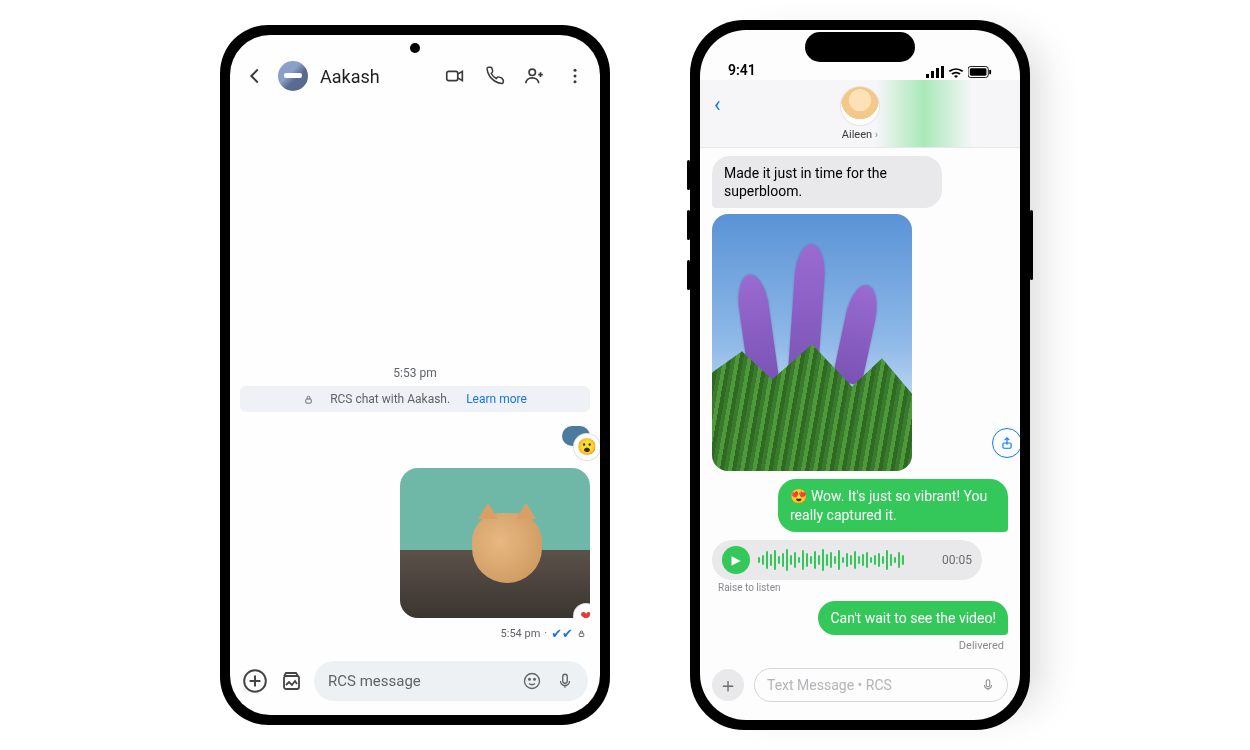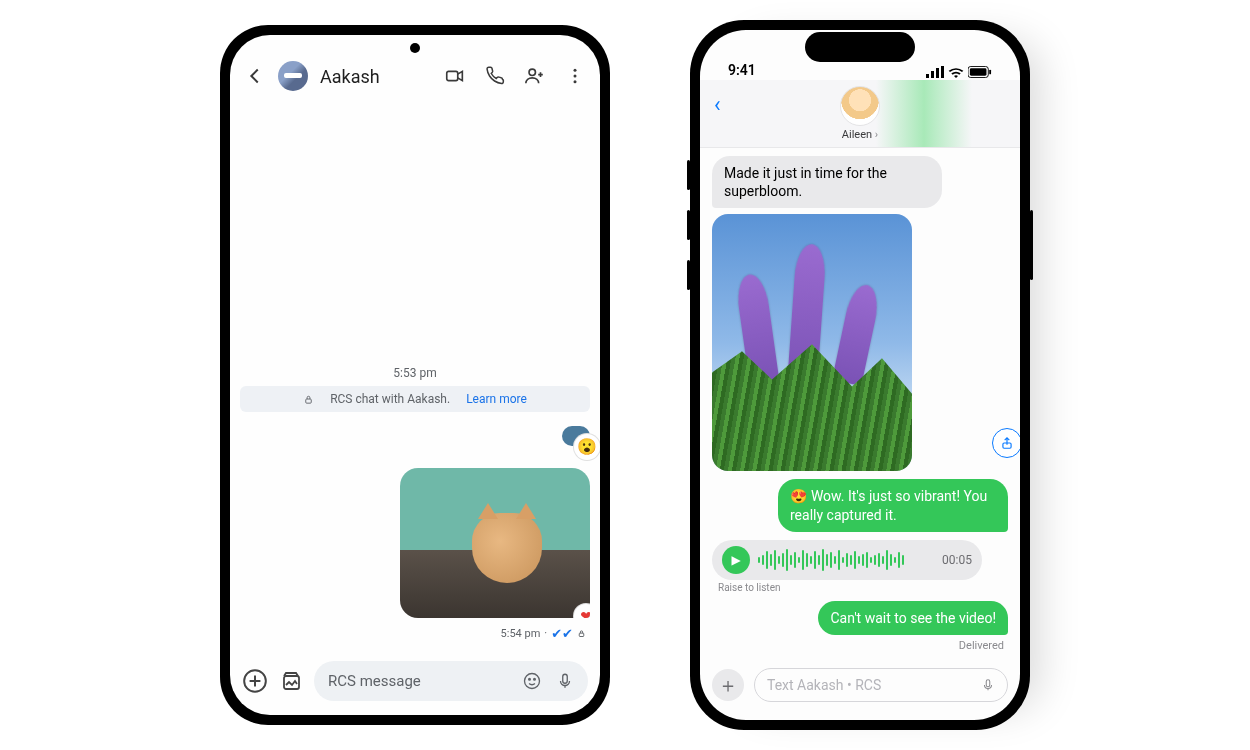--- a/index.html
+++ b/index.html
@@ -595,21 +595,21 @@
 
       <div class="i-bubble-sent">
         <span>Can't wait to see the video!</span>
       </div>
       <div class="i-delivered">Delivered</div>
     </div>
 
     <div class="i-compose">
       <div class="plus">＋</div>
       <div class="field">
-        <span>Text Aakash • RCS</span>
+        <span>Text Message • RCS</span>
         <span>
           <svg width="14" height="18" viewBox="0 0 24 24" fill="none" stroke="#8a8a8e" stroke-width="1.8">
               <rect x="9" y="3" width="6" height="12" rx="3"></rect>
               <path d="M6 12a6 6 0 0 0 12 0M12 18v3"></path>
             </svg>
         </span>
       </div>
     </div>
 
   </div>

